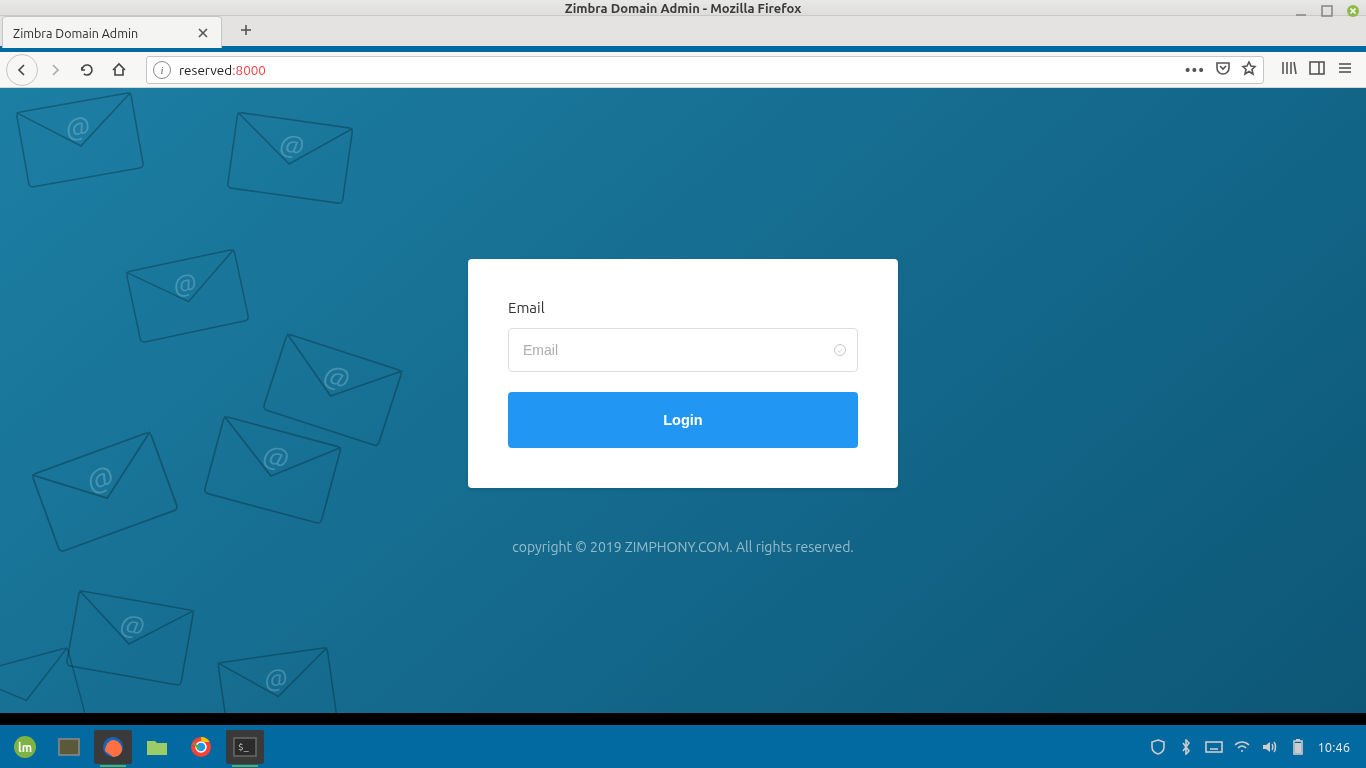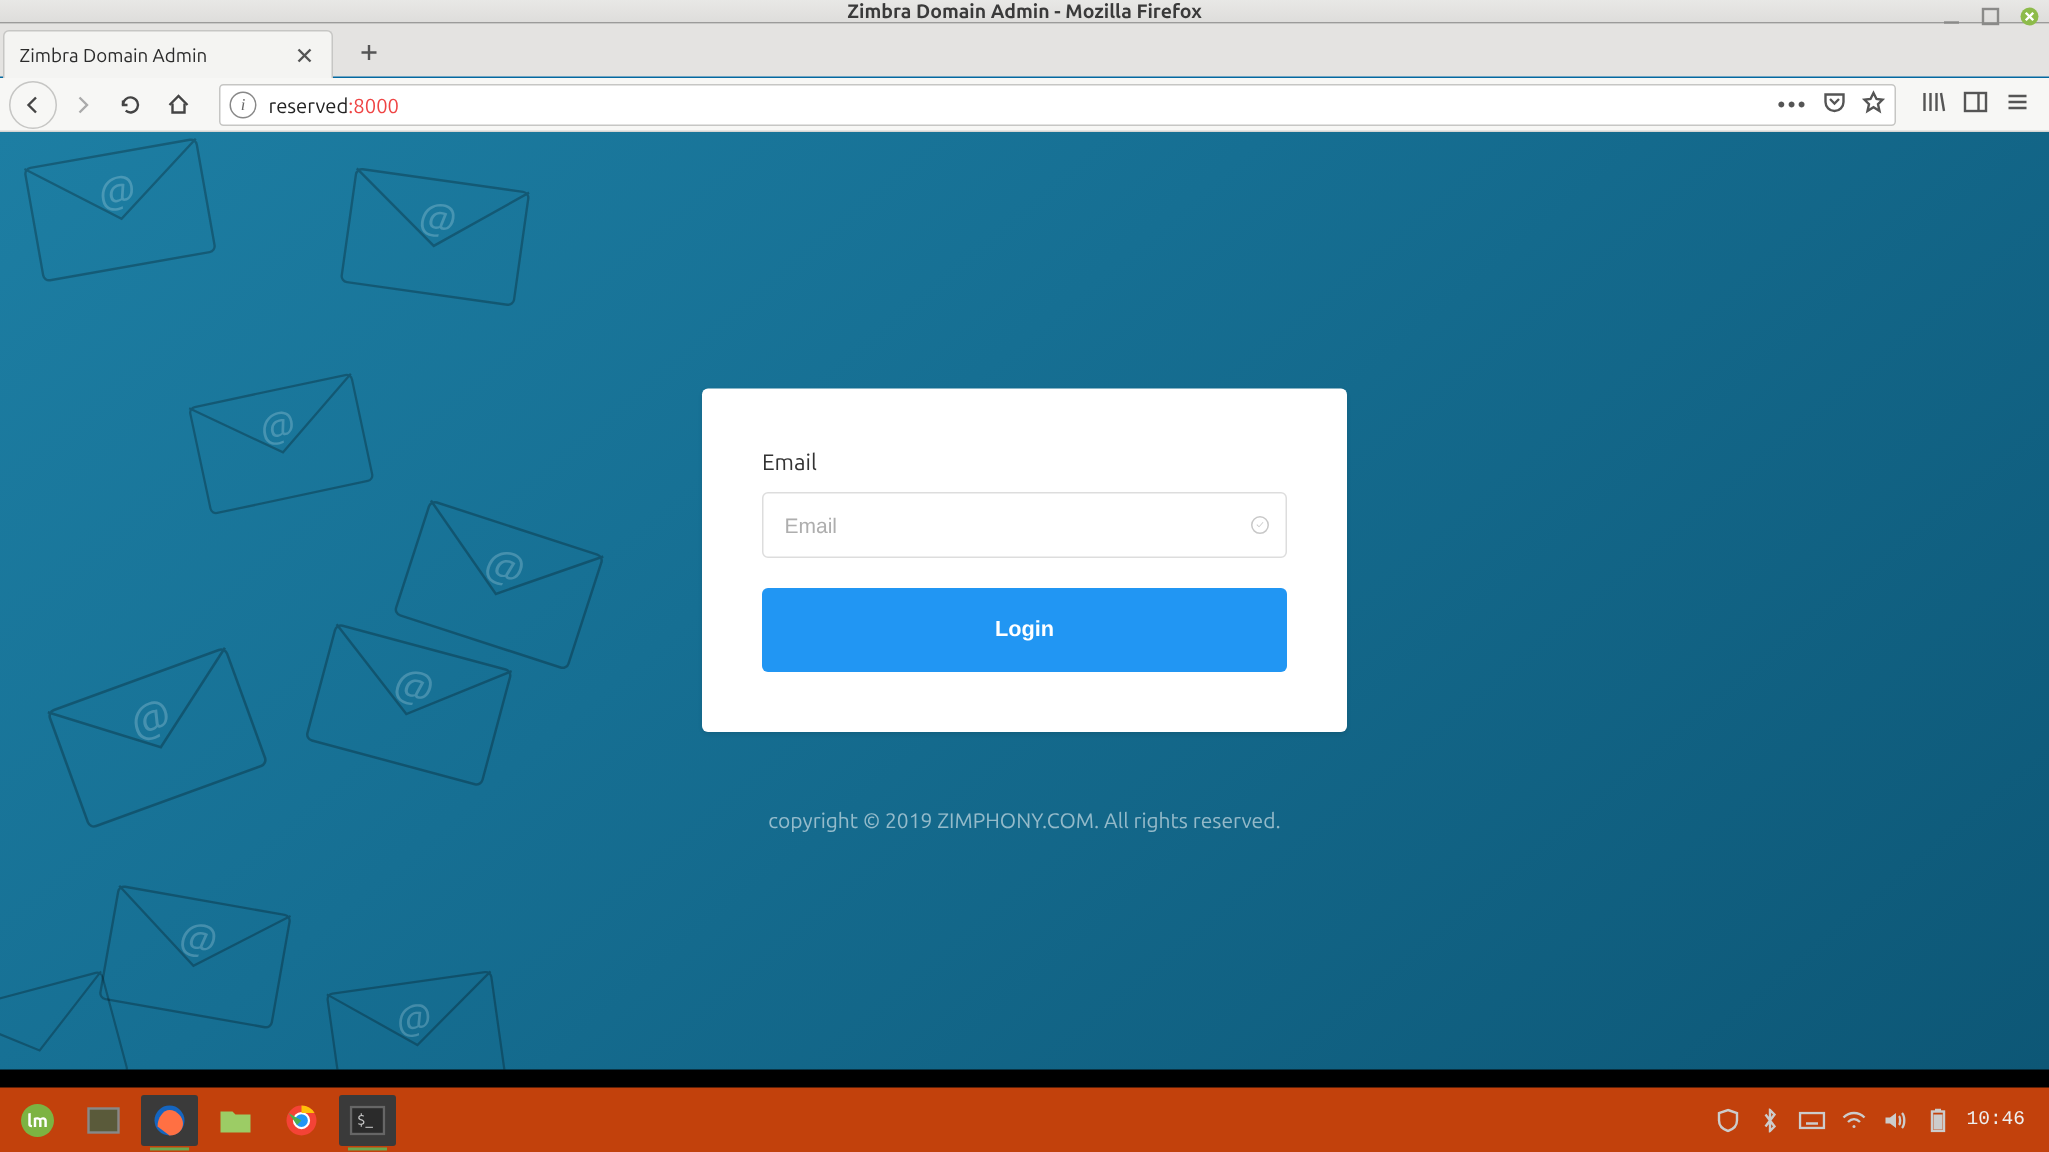--- a/index.html
+++ b/index.html
@@ -6,21 +6,21 @@
 body { width: 1366px; height: 768px; font-family: "Ubuntu", "DejaVu Sans", sans-serif; overflow: hidden; background: #000; position: relative; }
 
 
 .window-titlebar { height: 16px; background: linear-gradient(#e8e8e6,#dedddb); display: flex; align-items: center; justify-content: center; position: relative; border-bottom: 1px solid #c8c8c6; }
 .window-title { font-size: 13px; color: #3a3a3a; font-weight: bold; }
 .window-ctrls { position: absolute; right: 6px; top: 4px; display: flex; gap: 12px; align-items: center; }
 .win-dot { width: 14px; height: 14px; display: flex; align-items: center; justify-content: center; color: #8a8a88; font-size: 13px; }
 .win-dot.close svg { width: 14px; height: 14px; }
 
 
-.tab-strip { height: 36px; background: #e4e3e1; display: flex; align-items: flex-end; padding-left: 2px; border-bottom: 1px solid #0369a1; }
+.tab-strip { height: 36px; background: #e4e3e1; display: flex; padding-left: 2px; border-bottom: 6px solid #0369a1; }
 .tab { height: 32px; min-width: 220px; background: #f4f4f2; border: 1px solid #c6c6c4; border-bottom: none; border-radius: 4px 4px 0 0; display: flex; align-items: center; padding: 0 10px; margin-right: 4px; margin-bottom: -1px; position: relative; }
 .tab-label { font-size: 12.5px; color: #2b2b2b; flex: 1; }
 .tab-close { width: 16px; height: 16px; display: flex; align-items: center; justify-content: center; color: #555; }
 .new-tab { width: 28px; height: 28px; display: flex; align-items: center; justify-content: center; color: #555; margin-left: 6px; margin-bottom: 2px; }
 
 
 .nav-toolbar { height: 36px; background: #f7f7f5; border-bottom: 1px solid #d5d5d3; display: flex; align-items: center; padding: 0 6px; gap: 2px; }
 .nav-btn { width: 30px; height: 30px; display: flex; align-items: center; justify-content: center; color: #444; border-radius: 4px; }
 .nav-btn.back { border: 1px solid #c6c6c4; border-radius: 50%; width: 32px; height: 32px; }
 .nav-btn.fwd { color: #aaa; }
@@ -41,25 +41,25 @@
 .form-group { margin-bottom: 20px; }
 .input-wrap { position: relative; }
 .form-input { width: 100%; height: 44px; border: 1px solid #ddd; border-radius: 4px; padding: 0 36px 0 14px; font-size: 14px; color: #333; outline: none; }
 .form-input::placeholder { color: #aeaeae; }
 .input-icon { position: absolute; right: 12px; top: 50%; transform: translateY(-50%); width: 12px; height: 12px; border: 1px solid #c8c8c8; border-radius: 50%; display: flex; align-items: center; justify-content: center; }
 .input-icon::after { content: '✓'; font-size: 7px; color: #c8c8c8; }
 .login-btn { width: 100%; height: 56px; background: #2196f3; color: #fff; border: none; border-radius: 4px; font-size: 14.5px; font-weight: bold; cursor: pointer; }
 .copyright { position: absolute; left: 50%; top: 50%; transform: translate(-50%, 138px); font-size: 14px; color: rgba(255,255,255,0.55); white-space: nowrap; }
 
 
-.taskbar { position: absolute; bottom: 0; left: 0; right: 0; height: 43px; background: #c2410c; display: flex; align-items: center; padding: 16px 6px; }
+.taskbar { position: absolute; bottom: 0; left: 0; right: 0; height: 43px; background: #0369a1; display: flex; align-items: center; padding: 16px 6px; }
 .task-item { width: 38px; height: 34px; margin-right: 6px; display: flex; align-items: center; justify-content: center; border-radius: 2px; position: relative; }
 .task-item.active { background: #3a3a3a; }
 .task-item.running::after { content: ''; position: absolute; bottom: -3px; left: 6px; right: 6px; height: 2px; background: #6aa84f; }
-.tray { margin-left: auto; display: flex; align-items: flex-start; gap: 10px; color: #ccc; padding-right: 10px; font-family: Liberation Mono, monospace; }
+.tray { margin-left: auto; display: flex; align-items: center; gap: 10px; color: #ccc; padding-right: 10px; }
 .tray-icon { width: 18px; height: 18px; display: flex; align-items: center; justify-content: center; }
 .clock { font-size: 13px; color: #eee; }
 
 svg { fill: none; stroke: currentColor; stroke-width: 1.6; }
 </style>
 </head>
 <body>
 
 <div class="window-titlebar">
   <div class="window-title">Zimbra Domain Admin - Mozilla Firefox</div>

